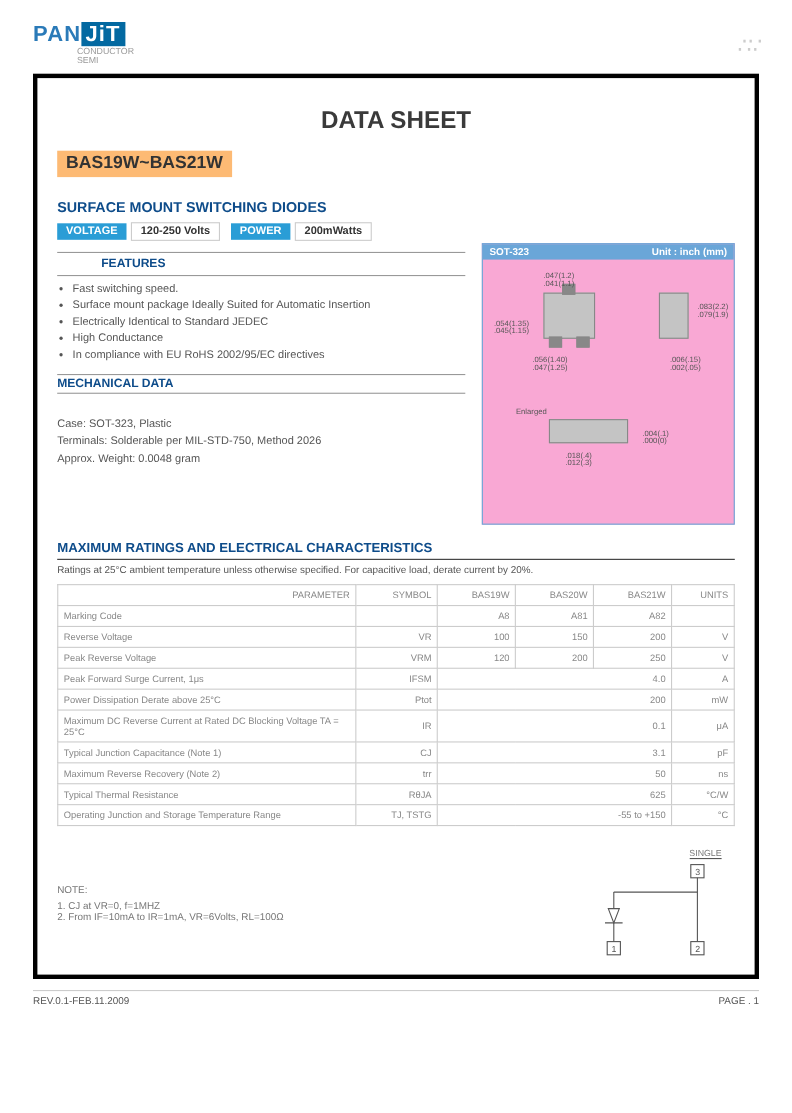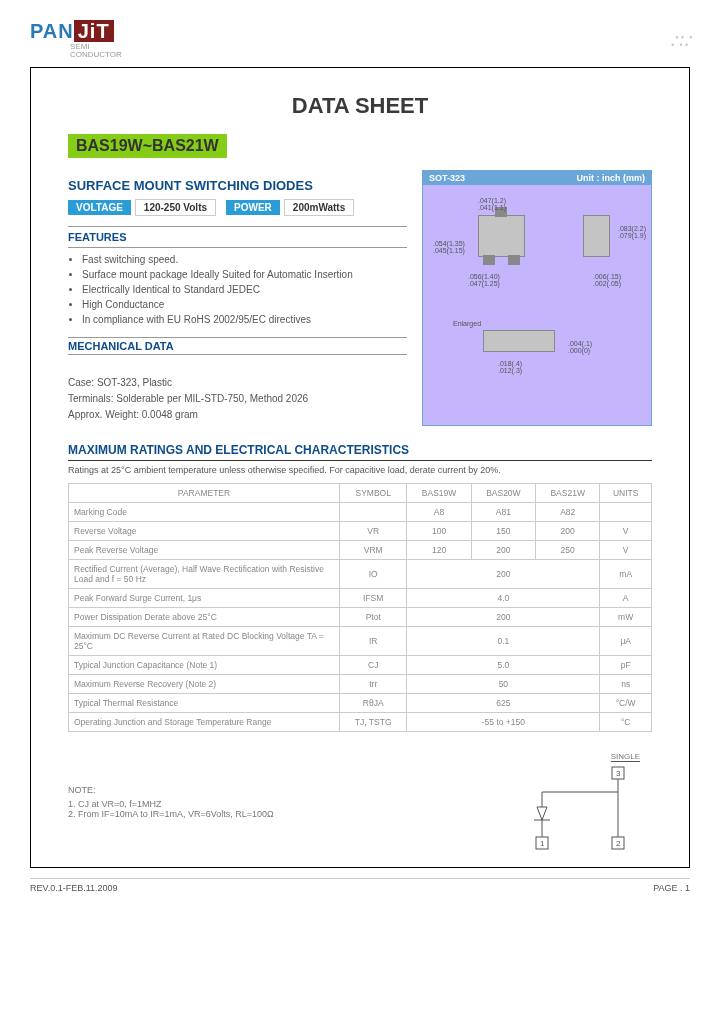--- a/index.html
+++ b/index.html
@@ -1,63 +1,63 @@
 <!DOCTYPE html>
 <html><head>
 <meta charset="utf-8">
 <style>
 body { margin:0; padding:0; font-family: Arial, sans-serif; font-size:11px; color:#333; background:#fff; width:720px; }
 .page { width:720px; padding:20px 30px; box-sizing:border-box; }
 .header-logo { margin-bottom:8px; }
 .logo-text { font-size:20px; font-weight:bold; letter-spacing:1px; }
 .logo-pan { color:#2a7ab8; }
-.logo-jit { color:#fff; background:#7f1d1d; padding:0 4px; }
+.logo-jit { color:#fff; background:#0369a1; padding:0 4px; }
 .logo-sub { font-size:8px; color:#999; margin-left:40px; line-height:1; }
 .dots { float:right; font-size:20px; color:#ccc; margin-top:-30px; letter-spacing:-3px; }
-.frame { border:1px solid #000000; padding:25px 37px 15px; position:relative; }
+.frame { border:4px solid #000000; padding:25px 18px 15px; position:relative; }
 .title-main { text-align:center; font-size:22px; font-weight:bold; color:#3a3a3a; margin-bottom:15px; }
-.part-no { background:#84cc16; padding:3px 8px; font-size:16px; font-weight:bold; color:#333; display:inline-block; margin-bottom:12px; }
+.part-no { background:#fdba74; padding:3px 8px; font-size:16px; font-weight:bold; color:#333; display:inline-block; margin-bottom:12px; }
 .content-row { display:flex; }
 .left-col { flex:1; }
 .right-col { width:230px; margin-left:15px; }
 .sec-title { font-size:13px; font-weight:bold; color:#0e4c8a; margin:8px 0 6px; }
 .tag-row { display:flex; align-items:center; margin-bottom:10px; font-size:10px;text-align:center; }
 .tag { background:#2a9dd6; color:#fff; padding:2px 8px; font-weight:bold; margin-right:4px; font-size:10px; }
 .tag-val { font-weight:bold; padding:2px 8px; border:1px solid #ccc; margin-right:10px; }
 .feat-box { border-top:1px solid #999; border-bottom:1px solid #999; padding:2px 0; margin-bottom:6px; }
-.feat-head { font-weight:bold; font-size:11px; color:#0e4c8a; padding:2px 0; }
+.feat-head { font-weight:bold; font-size:11px; color:#0e4c8a; padding:2px 0;margin-left:40px; }
 ul.features { margin:4px 0 12px; padding-left:14px; }
 ul.features li { font-size:10px; color:#555; margin-bottom:4px; }
 .mech-box { border-top:1px solid #999; border-bottom:1px solid #999; padding:2px 0; margin-bottom:20px; }
 .mech-head { font-weight:bold; font-size:11px; color:#0e4c8a; }
 .mech-data { font-size:10px; color:#555; margin:6px 0; line-height:1.6; }
-.pkg-box { border:1px solid #6aa6d8; background:#c4b5fd; font-size:8px; }
+.pkg-box { border:1px solid #6aa6d8; background:#f9a8d4; font-size:8px;margin-top:48px; }
 .pkg-head { background:#6aa6d8; color:#fff; padding:2px 6px; display:flex; justify-content:space-between; font-size:9px; font-weight:bold; }
 .pkg-diag { height:240px; position:relative; }
 .pkg-shape { position:absolute; background:#c4c4c4; border:1px solid #888; }
 .dim-label { position:absolute; font-size:7px; color:#555; }
 .max-title { font-size:12px; font-weight:bold; color:#0e4c8a; margin:14px 0 4px; border-bottom:1px solid #333; padding-bottom:3px; }
 .rating-note { font-size:9px; color:#555; margin-bottom:8px; }
 table.params { width:100%; border-collapse:collapse; font-size:8.5px; color:#888; }
-table.params th, table.params td { border:1px solid #ccc; padding:4px 5px; text-align:center; }
+table.params th, table.params td { border:1px solid #ccc; padding:4px 5px; text-align:right; }
 table.params th { font-weight:normal; color:#888; }
 table.params td.pname { text-align:left; width:260px; }
 .notes { font-size:9px; color:#777; margin-top:20px; display:flex;align-items:center; }
 .notes-left { flex:1; }
 .schematic { width:140px; position:relative; height:100px; }
 .footer { display:flex; justify-content:space-between; font-size:9px; color:#555; margin-top:10px; border-top:1px solid #ccc; padding-top:4px; }
 </style>
 </head>
 <body>
 
 <div class="page">
   <div class="header-logo">
     <span class="logo-text"><span class="logo-pan">PAN</span><span class="logo-jit">JiT</span></span>
+    <div class="logo-sub">CONDUCTOR</div>
     <div class="logo-sub">SEMI</div>
-    <div class="logo-sub">CONDUCTOR</div>
     <div class="dots">∴∵</div>
   </div>
 
   <div class="frame">
     <div class="title-main">DATA  SHEET</div>
     <div class="part-no">BAS19W~BAS21W</div>
 
     <div class="content-row">
       <div class="left-col">
         <div class="sec-title">SURFACE MOUNT SWITCHING DIODES</div>
@@ -153,47 +153,41 @@
           </tr>
           <tr>
             <td class="pname">Peak Reverse Voltage</td>
             <td>VRM</td>
             <td>120</td>
             <td>200</td>
             <td>250</td>
             <td>V</td>
           </tr>
           <tr>
-            <td class="pname">Rectified Current (Average), Half Wave Rectification with Resistive Load and f = 50 Hz</td>
-            <td>IO</td>
-            <td colspan="3">200</td>
-            <td>mA</td>
-          </tr>
-          <tr>
             <td class="pname">Peak Forward Surge Current, 1μs</td>
             <td>IFSM</td>
             <td colspan="3">4.0</td>
             <td>A</td>
           </tr>
           <tr>
             <td class="pname">Power Dissipation Derate above 25°C</td>
             <td>Ptot</td>
             <td colspan="3">200</td>
             <td>mW</td>
           </tr>
           <tr>
             <td class="pname">Maximum DC Reverse Current at Rated DC Blocking Voltage TA = 25°C</td>
             <td>IR</td>
             <td colspan="3">0.1</td>
             <td>μA</td>
           </tr>
           <tr>
             <td class="pname">Typical Junction Capacitance (Note 1)</td>
             <td>CJ</td>
-            <td colspan="3">5.0</td>
+            <td colspan="3">3.1</td>
             <td>pF</td>
           </tr>
           <tr>
             <td class="pname">Maximum Reverse Recovery (Note 2)</td>
             <td>trr</td>
             <td colspan="3">50</td>
             <td>ns</td>
           </tr>
           <tr>
             <td class="pname">Typical Thermal Resistance</td>

